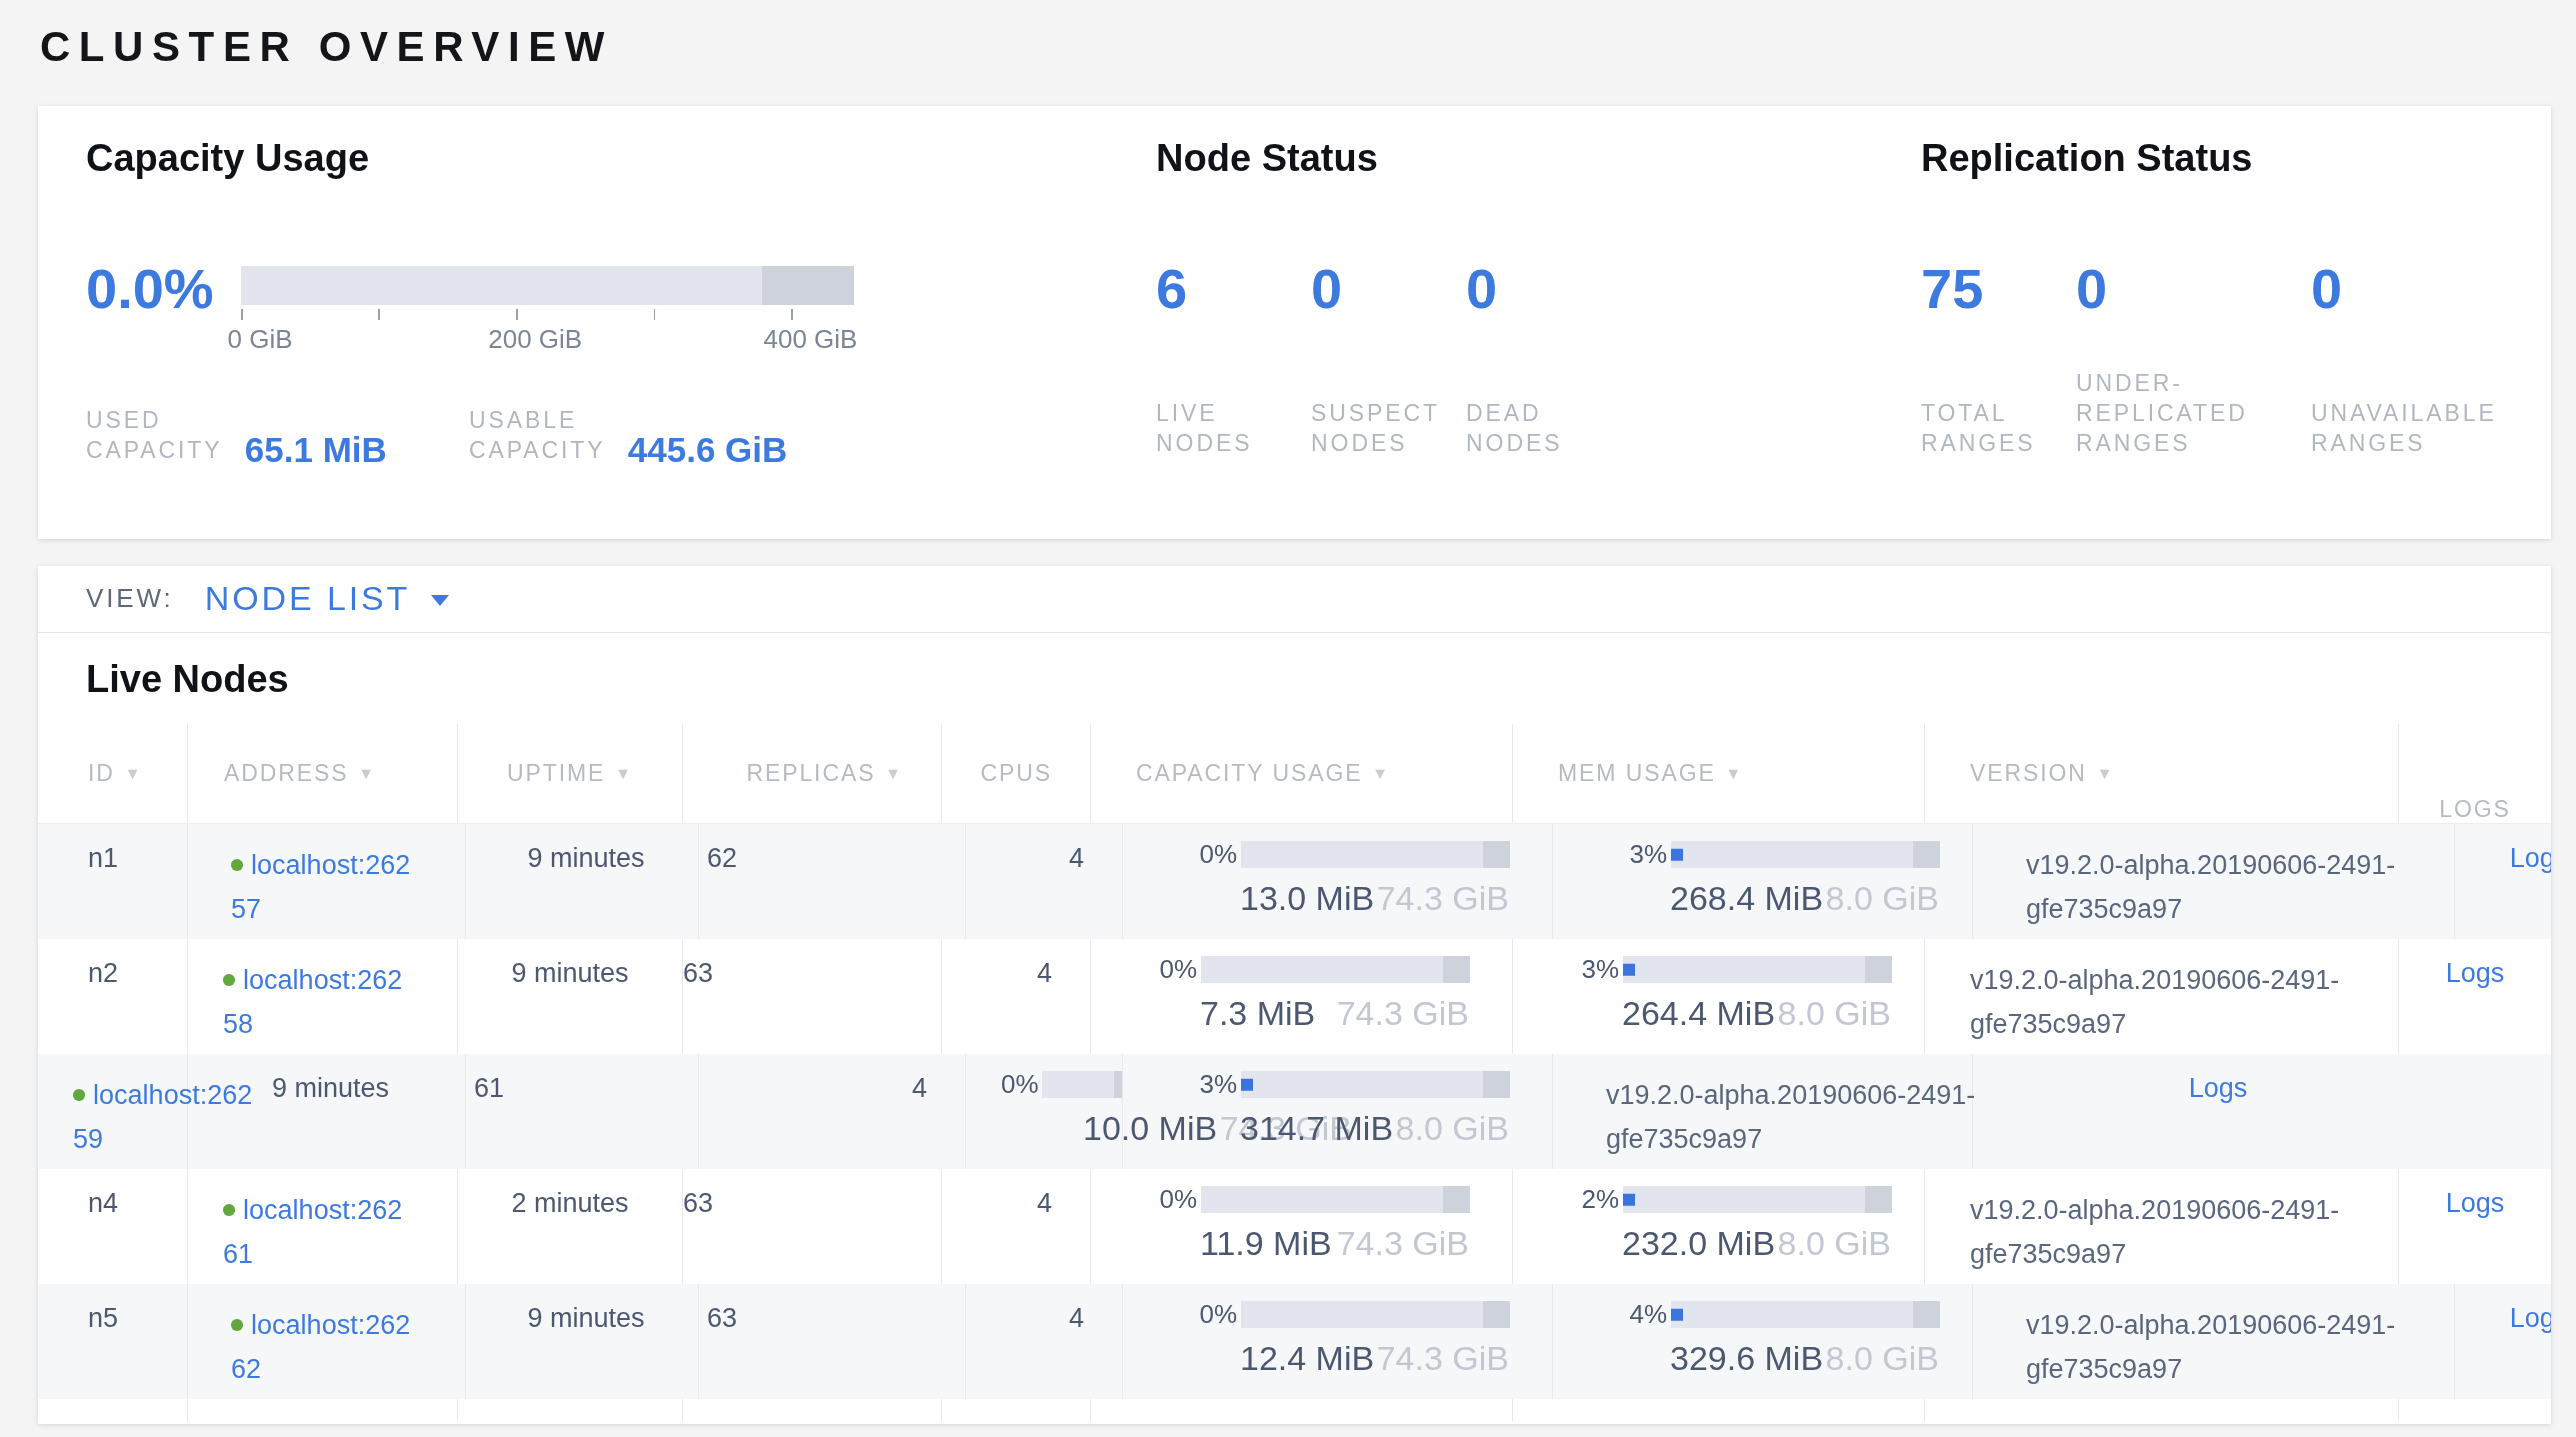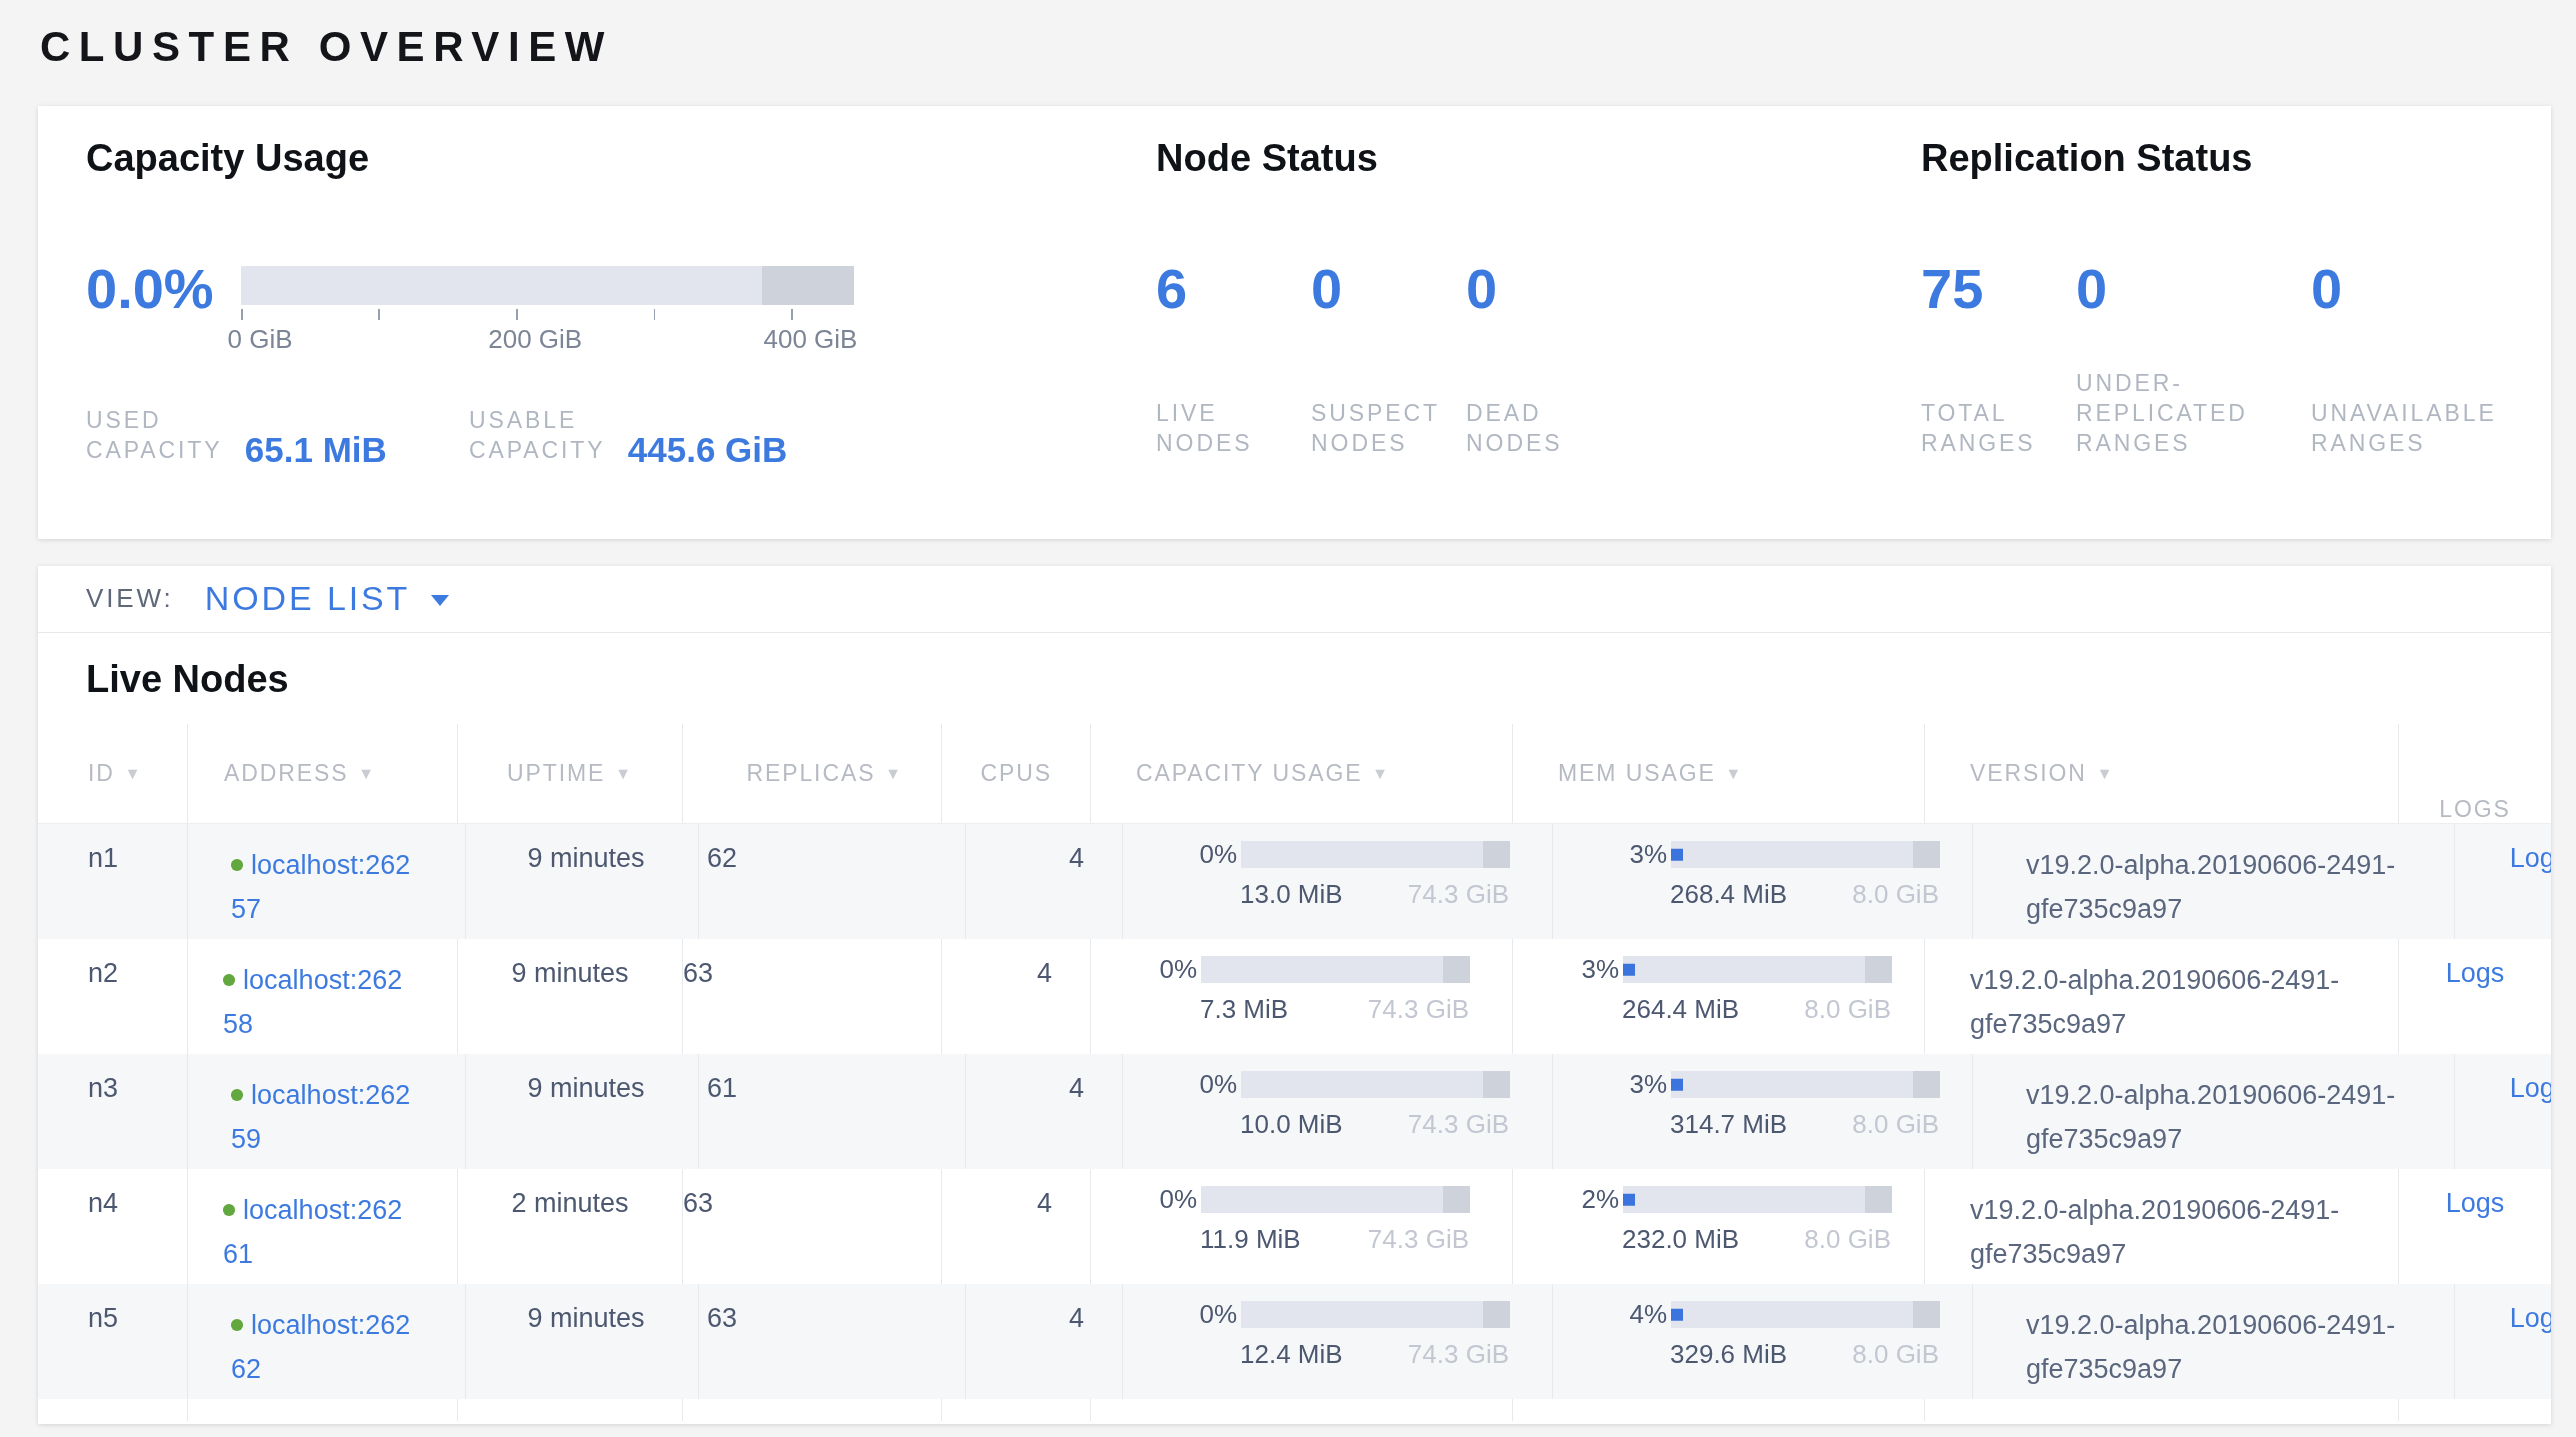--- a/index.html
+++ b/index.html
@@ -109,21 +109,21 @@
   .c-uptime { padding-top:19px; text-align:center; }
   .c-repl { padding:19px 38px 0 0; text-align:left; }
   .c-cpus { padding:19px 38px 0 0; text-align:right; }
   .c-usage { padding:15.3px 0 0 27px; }
   .usage-line { display:flex; align-items:center; }
   .usage-pct { width:79px; text-align:right; padding-right:0; margin-right:3.8px; font-size:26px; color:#4c5770; }
   .ubar { position:relative; width:269px; height:27px; background:#e3e5ee; }
   .ubar .resv { position:absolute; top:0; right:0; width:10%; height:100%; background:#ced2db; }
   .ubar .fill { position:absolute; left:0; top:0; height:100%; background:#3b74dc; }
   .ubar .fill.sq { width:12.5px; height:12.5px; top:50%; transform:translateY(-50%); }
-  .usage-text { margin-left:82px; width:269px; display:flex; justify-content:space-between; margin-top:8.6px; font-size:26px;align-items:center; }
+  .usage-text { margin-left:82px; width:269px; display:flex; justify-content:space-between; margin-top:8.6px; font-size:34px;align-items:center; }
   .usage-used { color:#4c5770; }
   .usage-max { color:#c3c7d2; }
   .c-ver { padding:19px 0 0 45px; color:#5a667e; line-height:44px; }
   .ver-text { width:376px; }
   .c-logs { padding-top:19px; text-align:center; }
   a.logs-link { color:#3d7ae0; text-decoration:none; }
   .partial-row { height:22px; background:#fff; }
 </style>
 </head>
 <body>
@@ -327,21 +327,20 @@
     </div>
     <div class="c-ver">
       <div class="ver-text">v19.2.0-alpha.20190606-2491-gfe735c9a97</div>
     </div>
     <div class="c-logs">
       <a class="logs-link" href="#">Logs</a>
     </div>
   </div>
 
   <div class="trow drow striped">
-    <div class="c-id">n3</div>
     <div class="c-addr">
       <div class="addr-box">
         <span class="addr-dot"></span><a class="addr-link" href="#">localhost:26259</a>
       </div>
     </div>
     <div class="c-uptime">9 minutes</div>
     <div class="c-repl">61</div>
     <div class="c-cpus">4</div>
     <div class="c-usage c-cap">
       <div class="usage-line">

